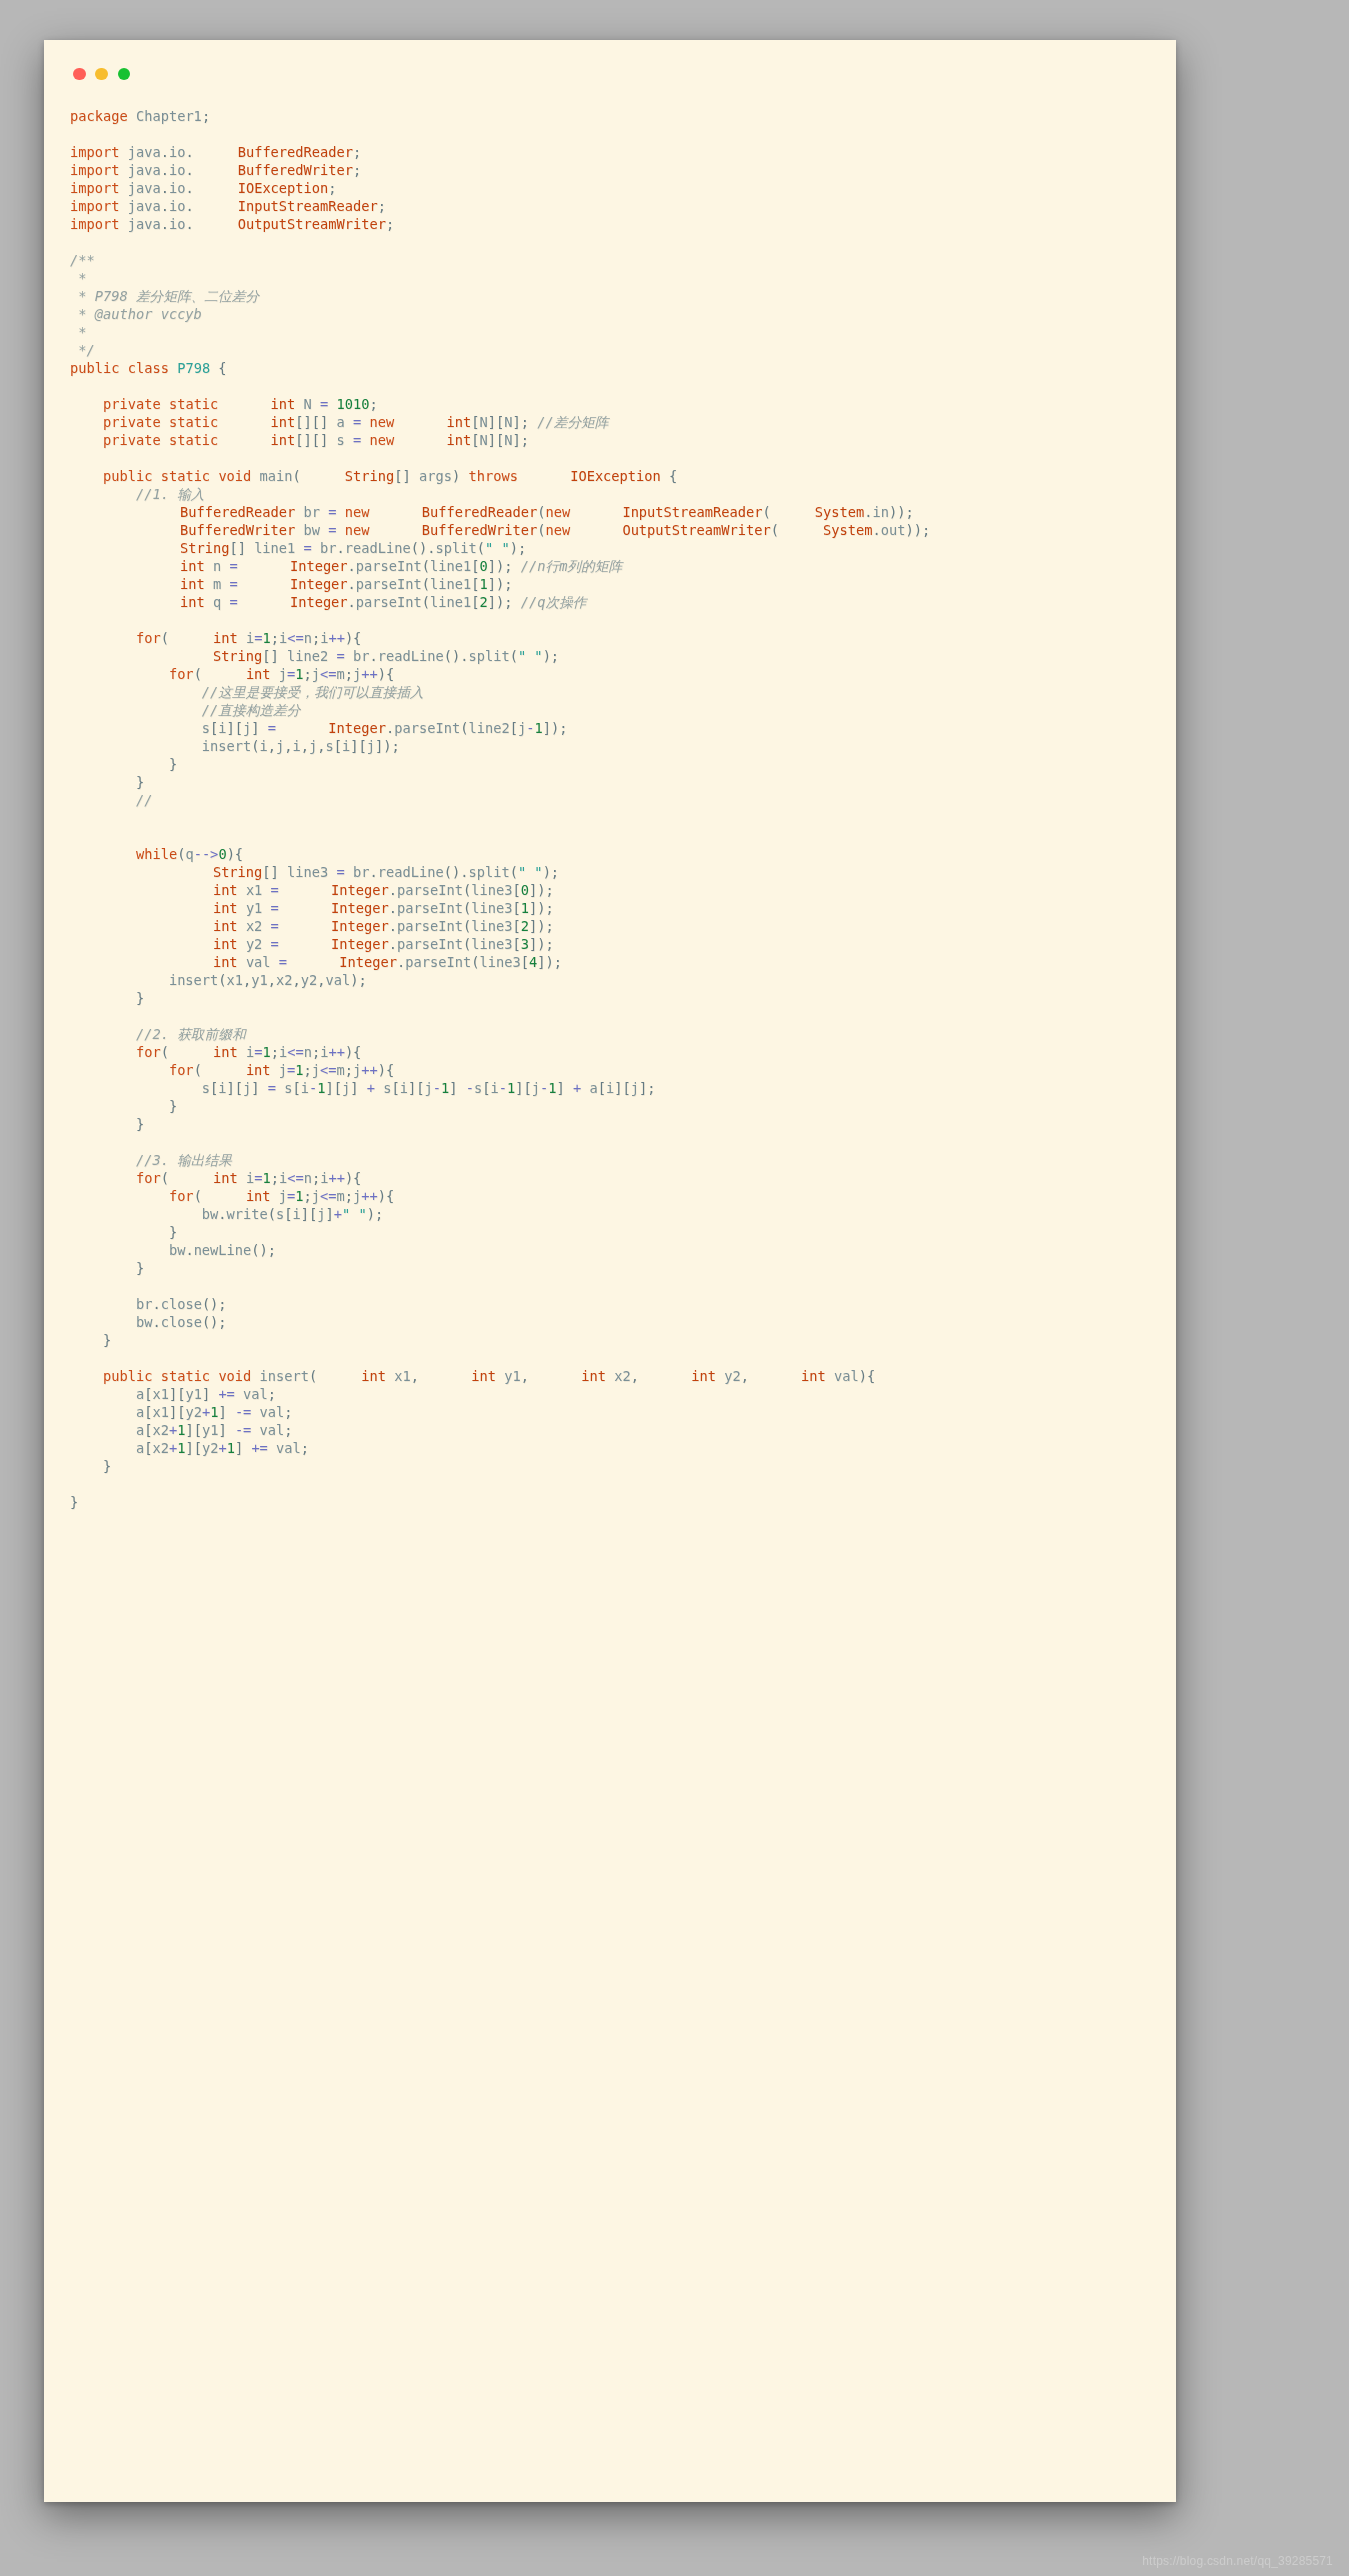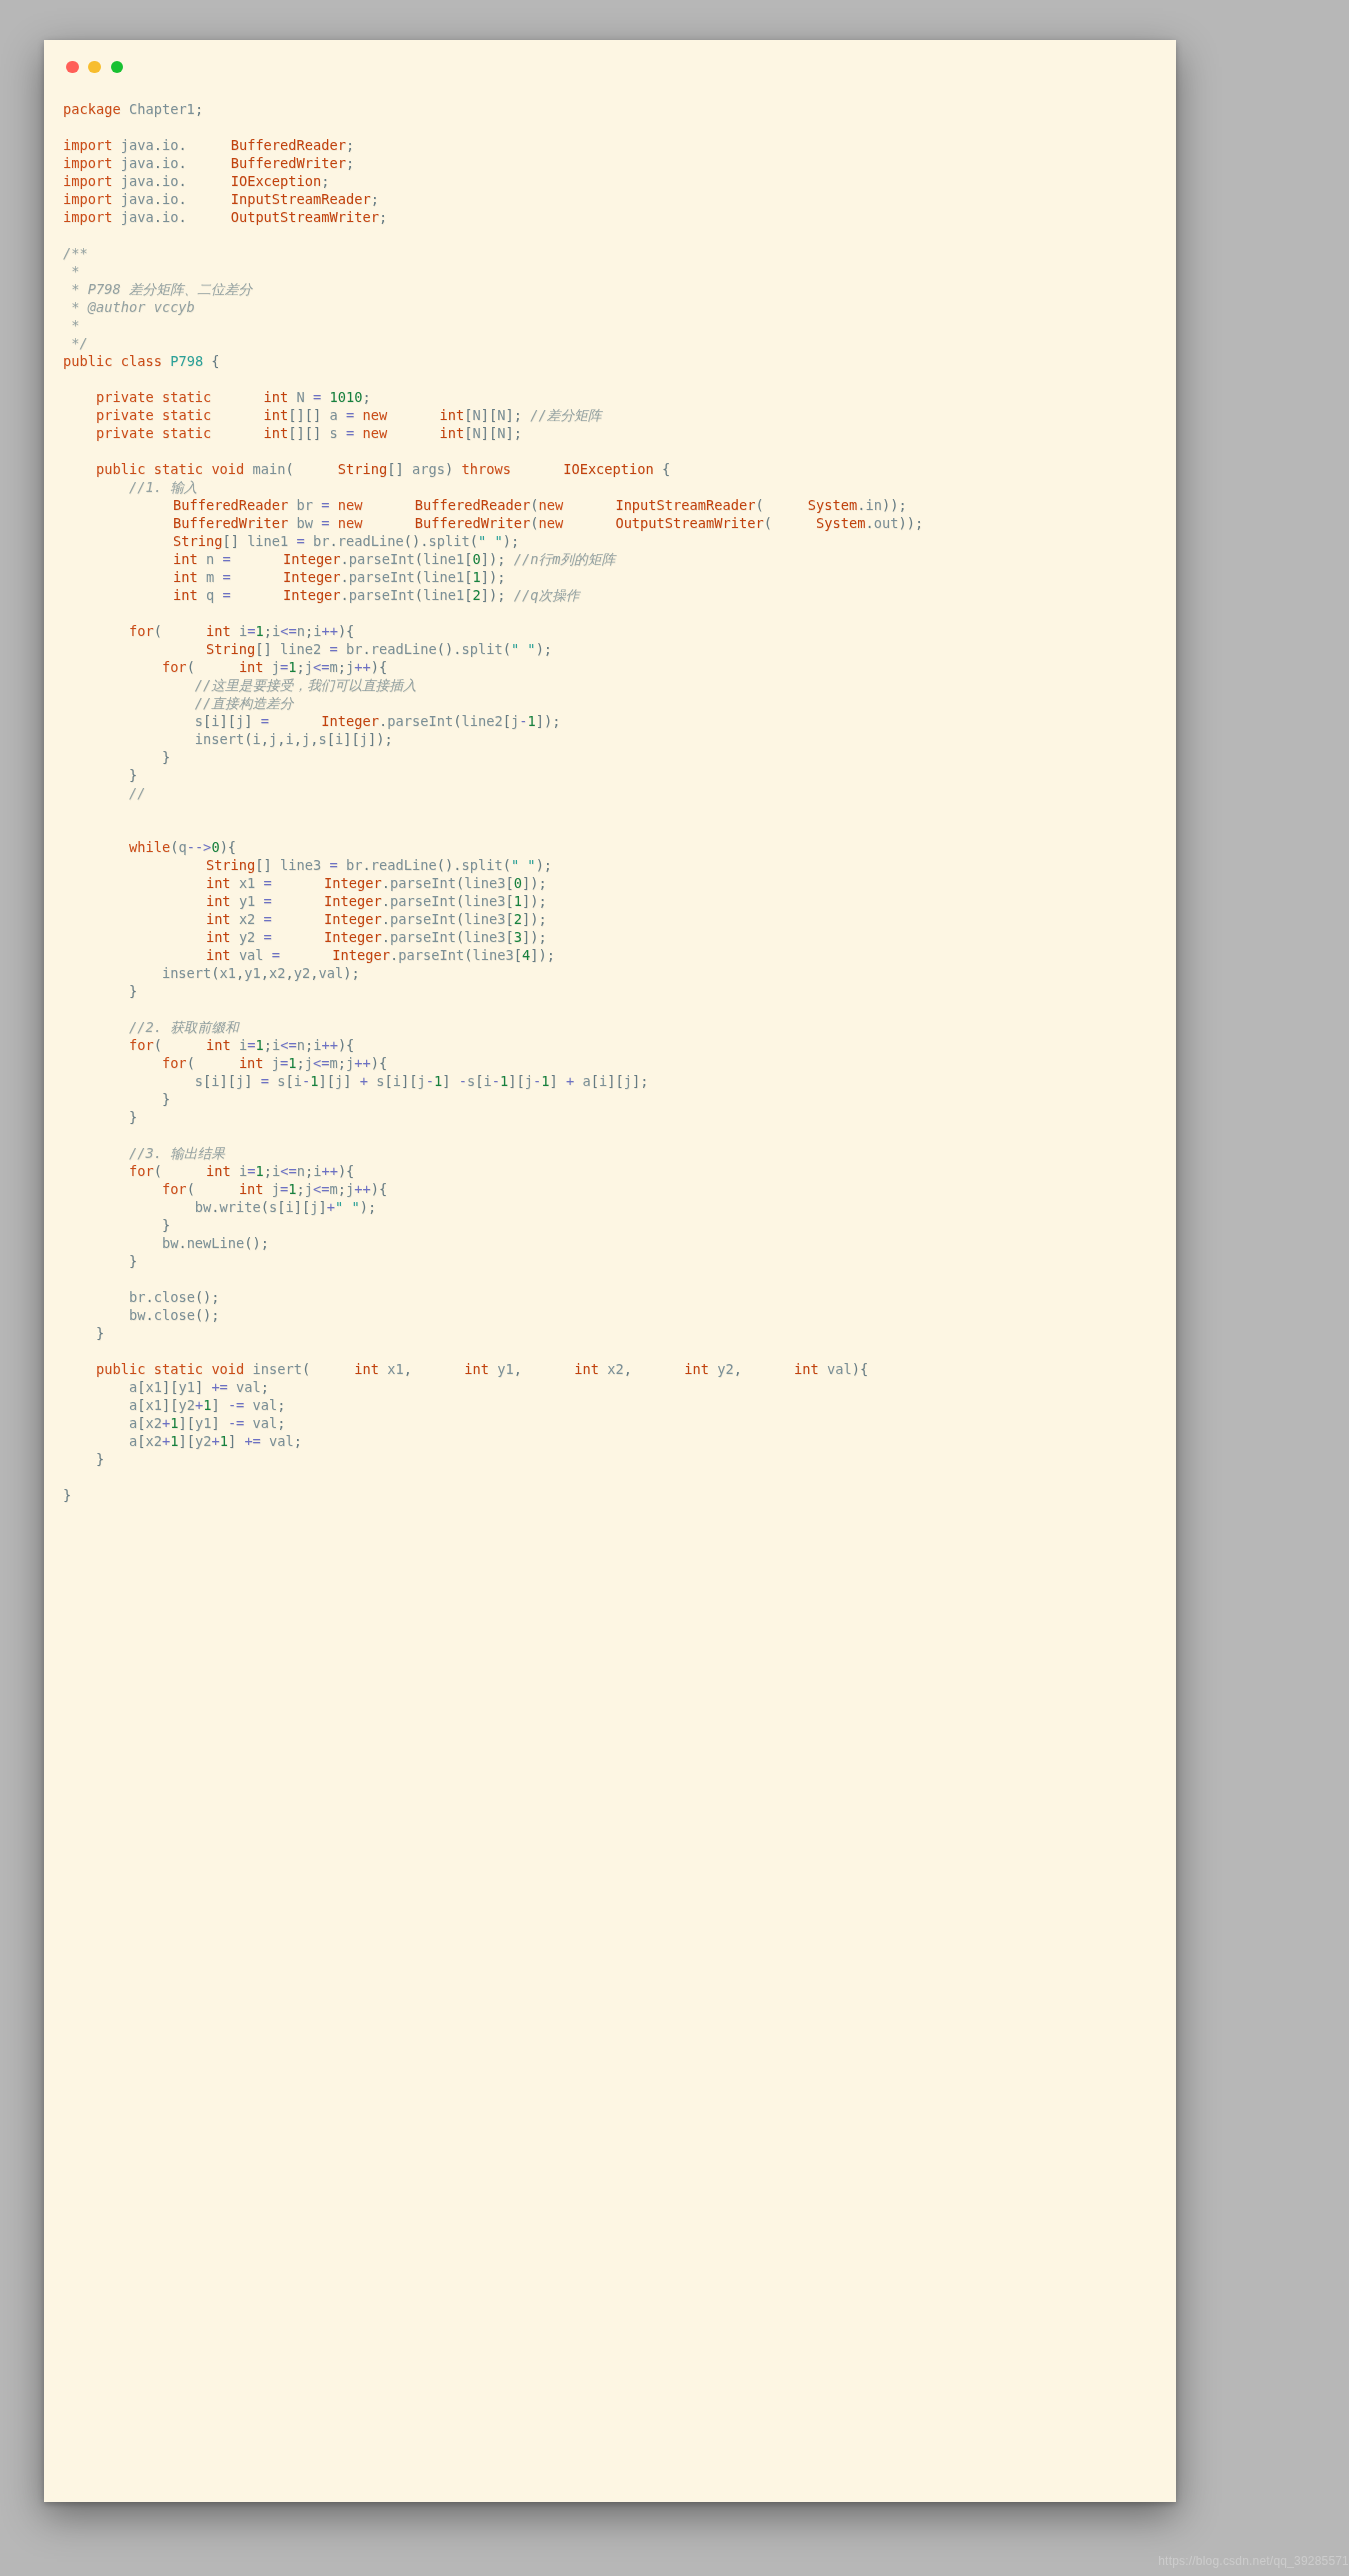--- a/index.html
+++ b/index.html
@@ -11,21 +11,21 @@
     position:relative;
   }
   #carbon-window{
     position:absolute;
     left:44px;top:40px;
     width:1132px;
     height:2462px;
     background:#fdf6e3;
     box-shadow:0 14.3px 38px rgba(0,0,0,.42), 0 1.6px 6.4px rgba(0,0,0,.25);
     box-sizing:border-box;
-    padding:8px;
+    padding:15px;
   }
   #titlebar{
     height:38px;
     display:flex;
     align-items:center;
     padding-left:14.3px;
     gap:9.5px;
   }
   .dot{width:12.7px;height:12.7px;border-radius:50%;display:block;}
   .dot.red{background:#ff5f58;}
@@ -44,21 +44,21 @@
   .k   {color:#cb4b16;}            
   .t   {color:#c2410c;margin-left:44px;}            
   .cls {color:#2aa198;margin-top:40px;}            
   .id  {color:#7a8f96;}            
   .num {color:#15803d;}            
   .str {color:#2aa198;}            
   .cmt {color:#93a1a1;font-style:italic;}  
   .op  {color:#6c71c4;}            
   #watermark{
     position:absolute;
-    right:1px;
+    right:17px;
     bottom:8px;
     font-family:"Liberation Sans",sans-serif;
     font-size:12px;
     color:#cdcdcd;
     letter-spacing:0.2px;
   }
 </style>
 </head>
 <body>
 

